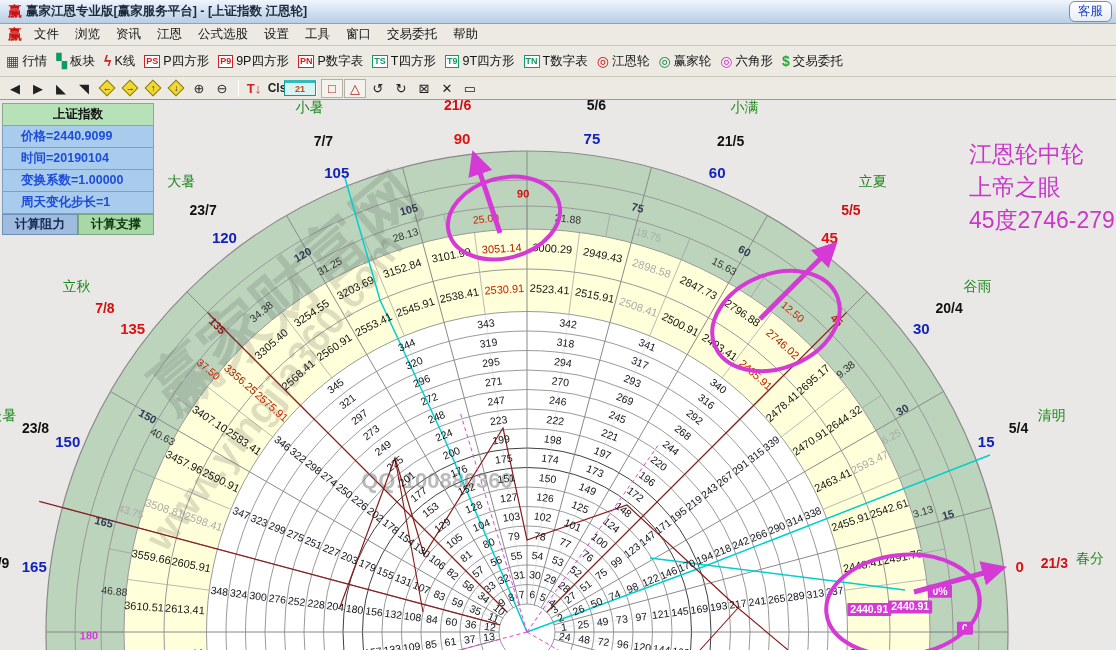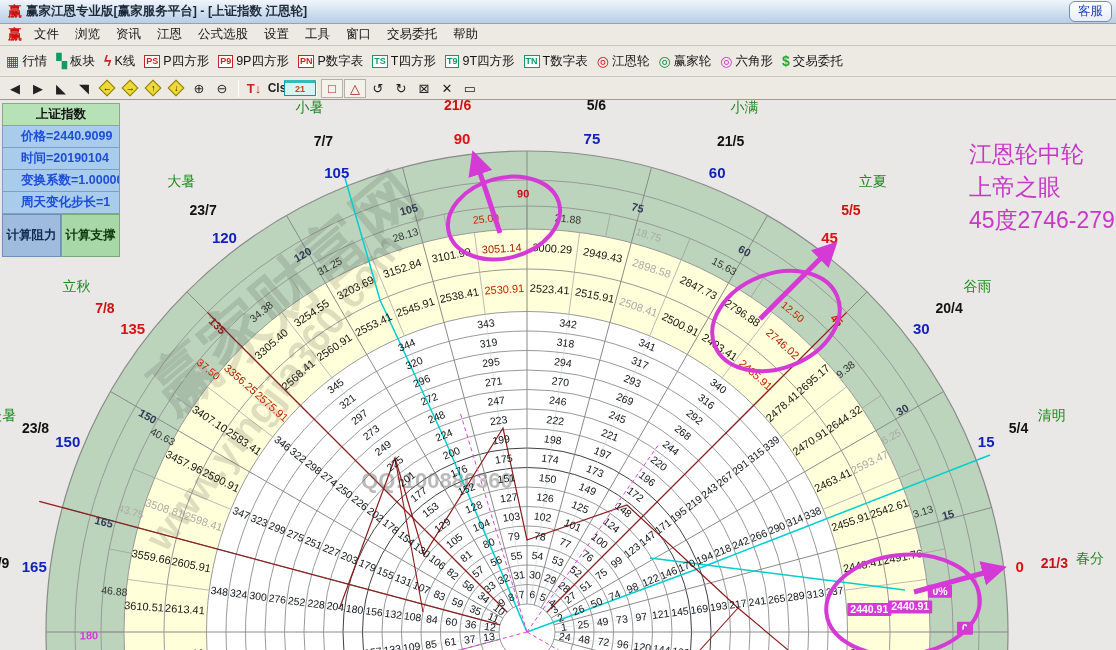--- a/index.html
+++ b/index.html
@@ -37,27 +37,27 @@
   .diamond { width:12px; height:12px; background:#f0d937; border:1px solid #8a7a10; transform:rotate(45deg);
     display:flex; align-items:center; justify-content:center; }
   .diamond span { transform:rotate(-45deg); font-size:9px; color:#111; font-weight:bold; }
   .shape-frame { border:1px solid #b4b0a6; background:#f4f2ec; }
 
   
   .chart { position:absolute; left:0; top:100px; width:1116px; height:550px; background:#e9e8e6; overflow:hidden; }
   svg text { font-family:"Liberation Sans","DejaVu Sans",sans-serif; }
 
   
-  .panel { position:absolute; left:2px; top:3px; width:118px; font-size:12.5px; }
+  .panel { position:absolute; left:2px; top:3px; width:152px; font-size:12.5px; }
   .panel .hdr { background:#b7e2b7; border:1px solid #8aa88a; text-align:center; color:#111;
     font-weight:bold; padding:2px 0; }
   .panel .row { background:#a9cbec; border:1px solid #7d9fc6; border-top:none; color:#1d4ed8;
     font-weight:bold; padding:2px 18px; white-space:nowrap; overflow:hidden; }
   .panel .btns { display:flex; }
-  .panel .btns div { flex:1; text-align:center; font-weight:bold; padding:12px 0; cursor:pointer; }
+  .panel .btns div { flex:1; text-align:center; font-weight:bold; padding:1px 0; cursor:pointer; }
   .btn-res { background:#9fbcdf; border:1px solid #6f8fb8; color:#102a50; }
   .btn-sup { background:#a8d8a8; border:1px solid #79a879; color:#0d3a0d; }
 
   .anno-text { position:absolute; left:938px; top:38px; color:#c837c8; font-size:23px;
     line-height:33px; font-weight:500; white-space:nowrap;margin-left:31px; }
 </style>
 </head>
 <body>
 
 <div class="app">

